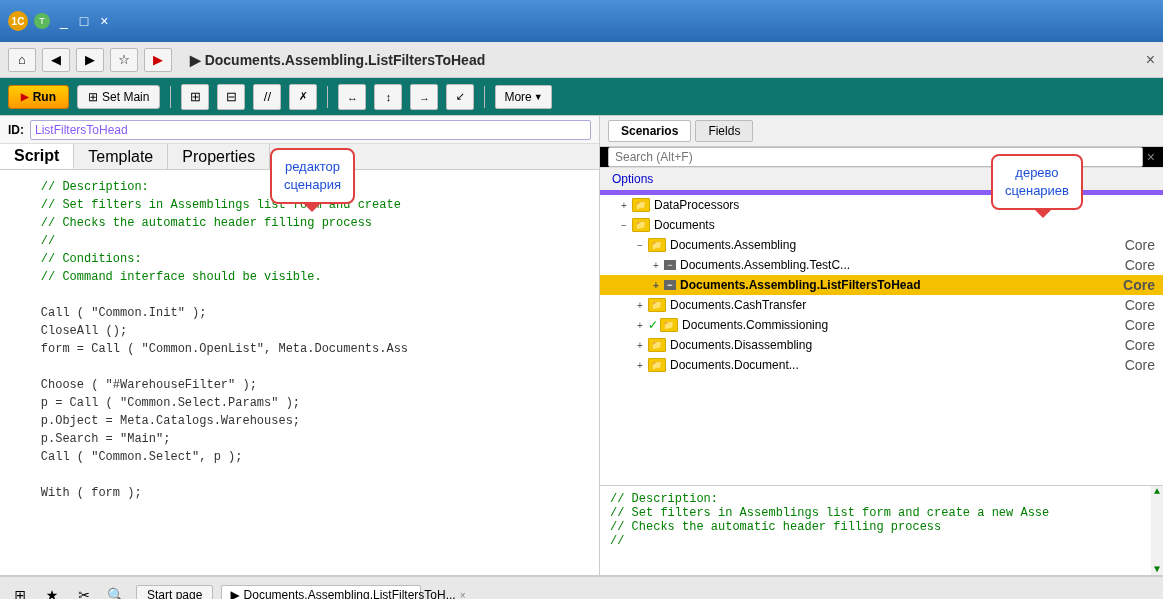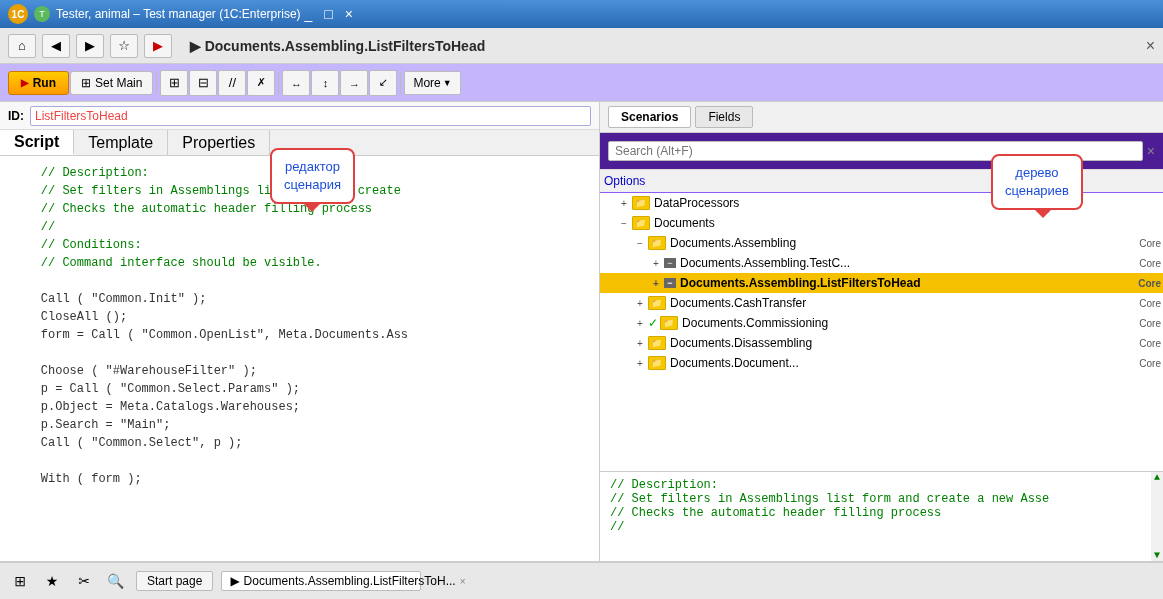--- a/index.html
+++ b/index.html
@@ -2,21 +2,21 @@
 <html><head>
   <meta charset="utf-8">
   <style>
     * { box-sizing: border-box; margin: 0; padding: 0; }
     body { font-family: Arial, sans-serif; font-size: 12px; background: #f0f0f0; width: 1163px; height: 599px; overflow: hidden; }
 
     
     .title-bar {
       background: linear-gradient(to bottom, #4a90d9, #2a6ab5);
       color: white;
-      height: 28px;
+      height: 42px;
       display: flex;
       align-items: center;
       padding: 0 8px;
       font-size: 12px;
     }
     .title-bar-logo { width: 20px; height: 20px; background: #e8a000; border-radius: 10px; display: flex; align-items: center; justify-content: center; font-weight: bold; font-size: 10px; color: white; margin-right: 6px; }
     .title-bar-icon { width: 16px; height: 16px; background: #5cb85c; border-radius: 8px; display: flex; align-items: center; justify-content: center; font-size: 9px; color: white; margin-right: 6px; }
     .title-bar-controls { display: flex; gap: 4px; }
     .title-bar-controls span { cursor: pointer; color: white; font-size: 14px; padding: 0 4px; }
 
@@ -29,86 +29,86 @@
       padding: 0 8px;
       border-bottom: 1px solid #ccc;
       gap: 6px;
     }
     .nav-btn { width: 28px; height: 24px; background: #f5f5f5; border: 1px solid #bbb; border-radius: 2px; display: flex; align-items: center; justify-content: center; cursor: pointer; font-size: 13px; }
     .breadcrumb { font-size: 14px; font-weight: bold; color: #2a2a2a; flex: 1; margin-left: 12px; }
     .close-x { margin-left: auto; cursor: pointer; font-size: 16px; color: #555; }
 
     
     .toolbar {
-      background: #c4b5fd;
+      background: #0f766e;
       height: 38px;
       display: flex;
       align-items: center;
       padding: 0 8px;
       border-bottom: 1px solid #ccc;
-      gap: 1px;
+      gap: 8px;
     }
     .btn-run { background: linear-gradient(to bottom, #ffcc00, #ff9900); border: 1px solid #cc7700; border-radius: 3px; padding: 4px 12px; font-weight: bold; font-size: 12px; cursor: pointer; display: flex; align-items: center; gap: 4px; }
     .btn-run::before { content: '▶'; color: #cc0000; font-size: 10px; }
     .btn-setmain { background: #f5f5f5; border: 1px solid #bbb; border-radius: 3px; padding: 4px 10px; font-size: 12px; cursor: pointer; display: flex; align-items: center; gap: 4px; }
     .toolbar-icon-btn { width: 28px; height: 26px; background: #f5f5f5; border: 1px solid #bbb; border-radius: 2px; display: flex; align-items: center; justify-content: center; cursor: pointer; font-size: 13px; }
     .toolbar-separator { width: 1px; height: 22px; background: #bbb; margin: 0 2px; }
     .btn-more { background: #f5f5f5; border: 1px solid #bbb; border-radius: 2px; padding: 4px 8px; font-size: 12px; cursor: pointer; display: flex; align-items: center; gap: 2px; }
     .btn-more::after { content: '▼'; font-size: 9px; }
 
     
     .main-area { display: flex; height: calc(599px - 28px - 36px - 38px - 38px); }
 
     
     .left-panel { flex: 0 0 600px; display: flex; flex-direction: column; border-right: 1px solid #ccc; }
 
     
     .id-bar { height: 28px; display: flex; align-items: center; padding: 0 8px; background: #f8f8f8; border-bottom: 1px solid #ddd; gap: 6px; }
     .id-label { font-size: 12px; font-weight: bold; }
-    .id-value { color: #ef4444; font-size: 12px; flex: 1; border: 1px solid #aad; background: #fff; padding: 2px 4px; border-radius: 2px; }
+    .id-value { color: #8b5cf6; font-size: 12px; flex: 1; border: 1px solid #aad; background: #fff; padding: 2px 4px; border-radius: 2px; }
 
     
     .tabs-bar { display: flex; background: #f0f0f0; border-bottom: 1px solid #ccc; height: 26px; }
     .tab { padding: 4px 14px; font-size: 16px; cursor: pointer; border-right: 1px solid #ccc; display: flex; align-items: center; }
     .tab.active { background: white; border-bottom: 2px solid white; font-weight: bold; }
 
     
     .code-editor { flex: 1; background: white; overflow: auto; padding: 8px 12px; font-family: 'Courier New', monospace; font-size: 12px; line-height: 1.5; color: #333; position: relative; }
     .code-line { white-space: pre; }
     .code-comment { color: #008000; }
 
     
     .right-panel { flex: 1; display: flex; flex-direction: column; }
 
     
     .right-tabs { display: flex; padding: 4px 8px; background: #f0f0f0; border-bottom: 1px solid #ccc; gap: 4px; }
     .right-tab { padding: 3px 12px; border: 1px solid #bbb; border-radius: 2px; background: #e8e8e8; cursor: pointer; font-size: 12px; }
     .right-tab.active { background: white; font-weight: bold; }
 
     
-    .search-bar { display: flex; align-items: center; padding: 8px 8px; border-bottom: 1px solid #ddd; background: #4c1d95; gap: 4px; }
+    .search-bar { display: flex; align-items: center; padding: 0 8px; border-bottom: 1px solid #ddd; background: #000000; gap: 4px; }
     .search-input { flex: 1; border: 1px solid #bbb; border-radius: 2px; padding: 2px 6px; font-size: 12px; color: #888; }
     .search-close { cursor: pointer; font-size: 14px; color: #888; }
 
     
-    .options-bar { padding: 4px 4px; border-bottom: 1px solid #8b5cf6; }
+    .options-bar { padding: 4px 12px; border-bottom: 5px solid #8b5cf6; }
     .options-link { color: #0000cc; font-size: 12px; cursor: pointer; text-decoration: none; }
 
     
     .tree { flex: 1; overflow: auto; background: white; }
     .tree-item { display: flex; align-items: center; padding: 2px 0; font-size: 12px; cursor: pointer; }
     .tree-item.selected { background: #f5c000; font-weight: bold; }
     .tree-indent-1 { padding-left: 16px; }
     .tree-indent-2 { padding-left: 32px; }
     .tree-indent-3 { padding-left: 48px; }
     .tree-toggle { width: 16px; height: 16px; display: inline-flex; align-items: center; justify-content: center; font-size: 10px; color: #555; cursor: pointer; }
     .tree-folder { width: 18px; height: 14px; background: #f5c800; border: 1px solid #d4a800; border-radius: 1px; display: inline-flex; align-items: center; justify-content: center; margin-right: 4px; font-size: 9px; }
     .tree-check { color: #00aa00; font-size: 12px; margin-right: 2px; }
     .tree-label { flex: 1; }
-    .tree-core { color: #555; font-size: 10px; margin-right: 2px; }
+    .tree-core { color: #555; font-size: 14px; margin-right: 8px; }
 
     
     .desc-panel { height: 90px; border-top: 1px solid #ccc; background: white; padding: 6px 10px; overflow: hidden; font-family: 'Courier New', monospace; font-size: 12px; color: #008000; position: relative; }
     .desc-scroll { position: absolute; right: 0; top: 0; width: 12px; height: 100%; background: #f0f0f0; display: flex; flex-direction: column; justify-content: space-between; }
     .desc-scroll-up { cursor: pointer; text-align: center; font-size: 10px; }
     .desc-scroll-down { cursor: pointer; text-align: center; font-size: 10px; }
 
     
     .taskbar { height: 38px; background: #e8e8e8; border-top: 2px solid #ccc; display: flex; align-items: center; padding: 0 8px; gap: 8px; }
     .taskbar-icon { width: 24px; height: 24px; display: flex; align-items: center; justify-content: center; cursor: pointer; font-size: 14px; }
@@ -132,21 +132,20 @@
     .relative-container { position: relative; }
   </style>
 </head>
 <body>
 
 <div class="relative-container" style="width:1163px;height:599px;overflow:hidden;">
 
   <div class="title-bar">
     <div class="title-bar-logo">1C</div>
     <div class="title-bar-icon">T</div>
-    <span>Tester, animal – Test manager (1C:Enterprise)</span>
     <div class="title-bar-controls">
       <span>_</span>
       <span>□</span>
       <span>×</span>
     </div>
   </div>
 
   <div class="nav-bar">
     <div class="nav-btn">⌂</div>
     <div class="nav-btn">◀</div>

